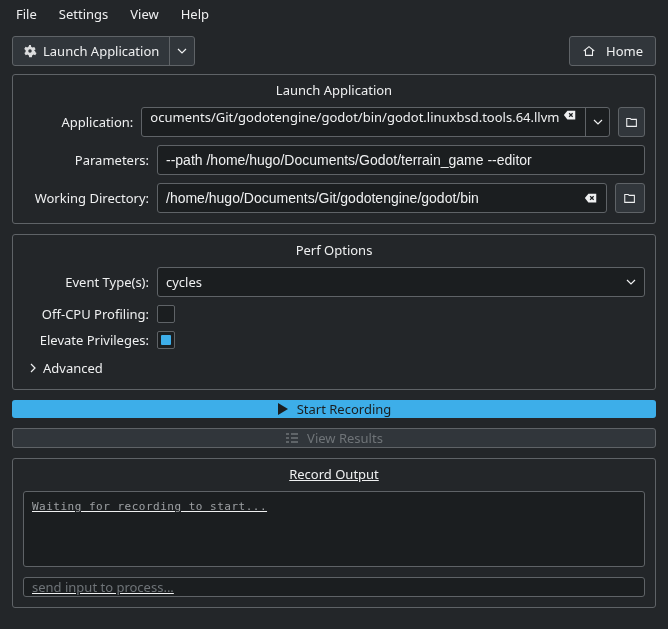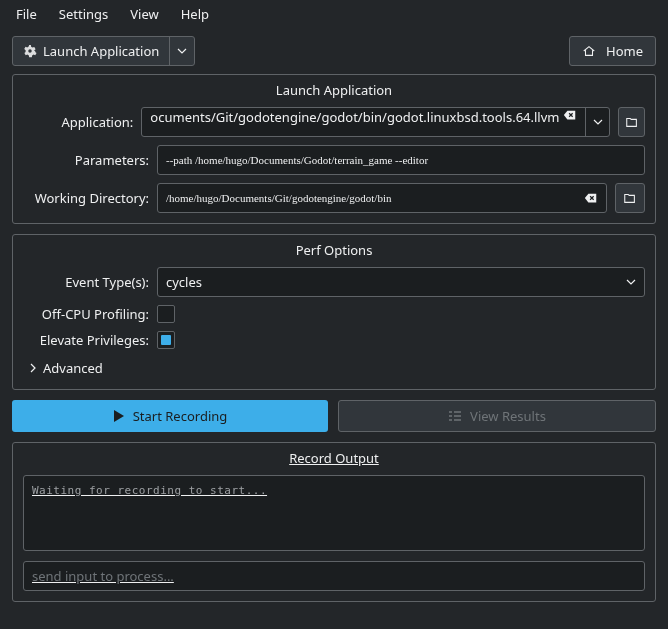--- a/index.html
+++ b/index.html
@@ -104,22 +104,22 @@
     white-space: nowrap;
     font-size: 13px;
     position: relative;
   }
   .text-input input {
     background: transparent;
     border: none;
     color: #eff0f1;
     width: 100%;
     outline: none;
-    font-size: 11px;
-    font-family: Liberation Serif, serif;
+    font-size: 14px;
+    font-family: Liberation Sans, sans-serif;
   }
   .text-input .clear-btn {
     margin-left: 4px;
     display: flex;
     align-items: center;
   }
   .path-combo {
     flex: 1;
     display: flex;
     border: 1px solid #5f6367;
@@ -185,20 +185,21 @@
     display: flex;
     align-items: center;
     gap: 6px;
     padding: 2px 6px;
     cursor: default;
   }
   .action-row {
     display: flex;
     gap: 10px;
     margin-bottom: 10px;
+    flex-direction: column;
   }
   .action-btn {
     flex: 1;
     height: 32px;
     border-radius: 3px;
     display: flex;
     align-items: center;
     justify-content: center;
     gap: 8px;
     font-size: 13px;
@@ -228,21 +229,21 @@
     font-family: "Hack", "Consolas", monospace;
     font-size: 11px;
     color: #9da0a3;
     margin-bottom: 10px;
     letter-spacing: 0.5px;
   }
   .input-box {
     background: #1b1e20;
     border: 1px solid #5f6367;
     border-radius: 3px;
-    height: 30px;
+    height: 20px;
     padding: 0 8px;
     display: flex;
     align-items: center;
   }
   .input-box input {
     background: transparent;
     border: none;
     color: #eff0f1;
     width: 100%;
     outline: none;

